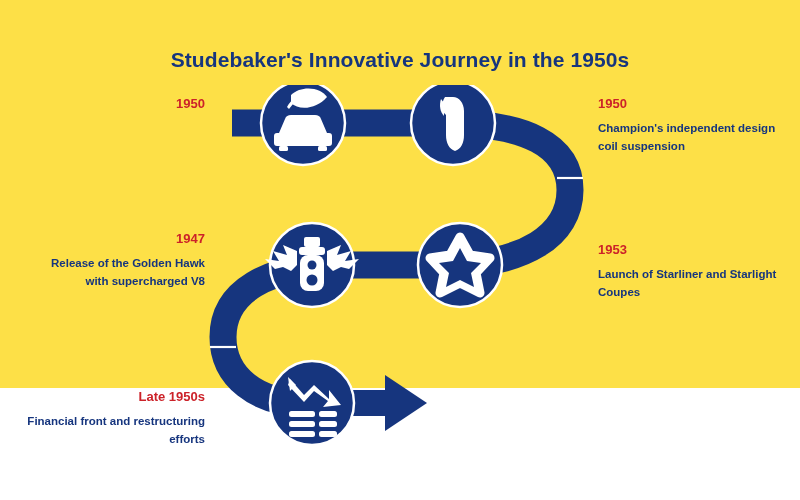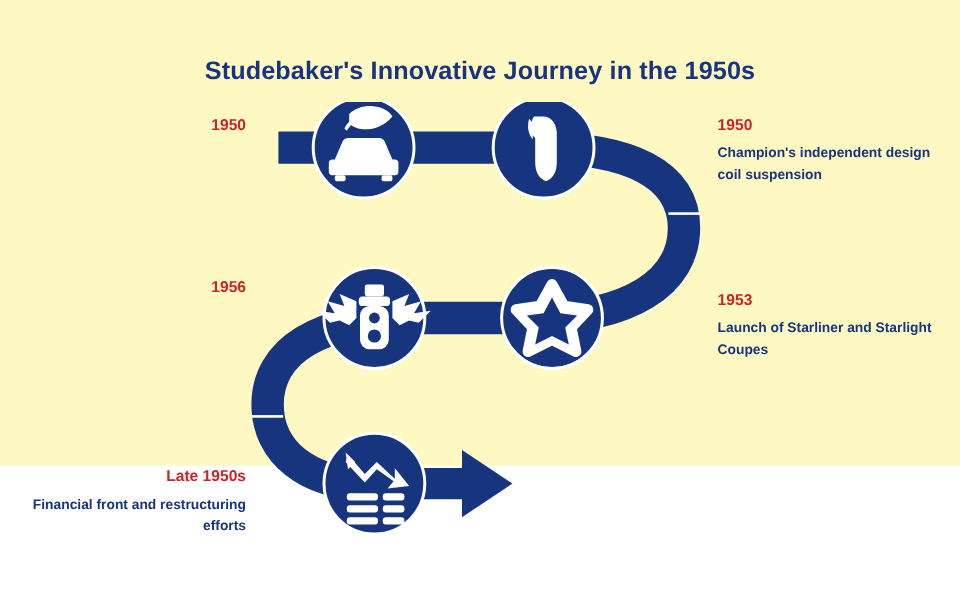--- a/index.html
+++ b/index.html
@@ -7,21 +7,21 @@
     width: 800px;
     height: 500px;
     background: #ffffff;
     font-family: "Liberation Sans", sans-serif;
     overflow: hidden;
   }
   #infographic {
     position: relative;
     width: 800px;
     height: 388px;
-    background: #fef9c3;
+    background: #fde047;
   }
   #chart-title {
     position: absolute;
     top: 48px;
     left: 0;
     width: 800px;
     text-align: center;
     font-size: 21px;
     font-weight: bold;
     color: #16357e;
@@ -70,21 +70,22 @@
 
 <div id="infographic">
 
   <div id="chart-title">Studebaker's Innovative Journey in the 1950s</div>
 
   <div class="milestone left" id="m-left-1">
     <div class="milestone-year">1950</div>
   </div>
 
   <div class="milestone left" id="m-left-2">
-    <div class="milestone-year">1956</div>
+    <div class="milestone-year">1947</div>
+    <div class="milestone-desc">Release of the Golden Hawk with supercharged V8</div>
   </div>
 
   <div class="milestone left" id="m-left-3">
     <div class="milestone-year">Late 1950s</div>
     <div class="milestone-desc">Financial front and restructuring efforts</div>
   </div>
 
   <div class="milestone right" id="m-right-1">
     <div class="milestone-year">1950</div>
     <div class="milestone-desc">Champion's independent design coil suspension</div>

